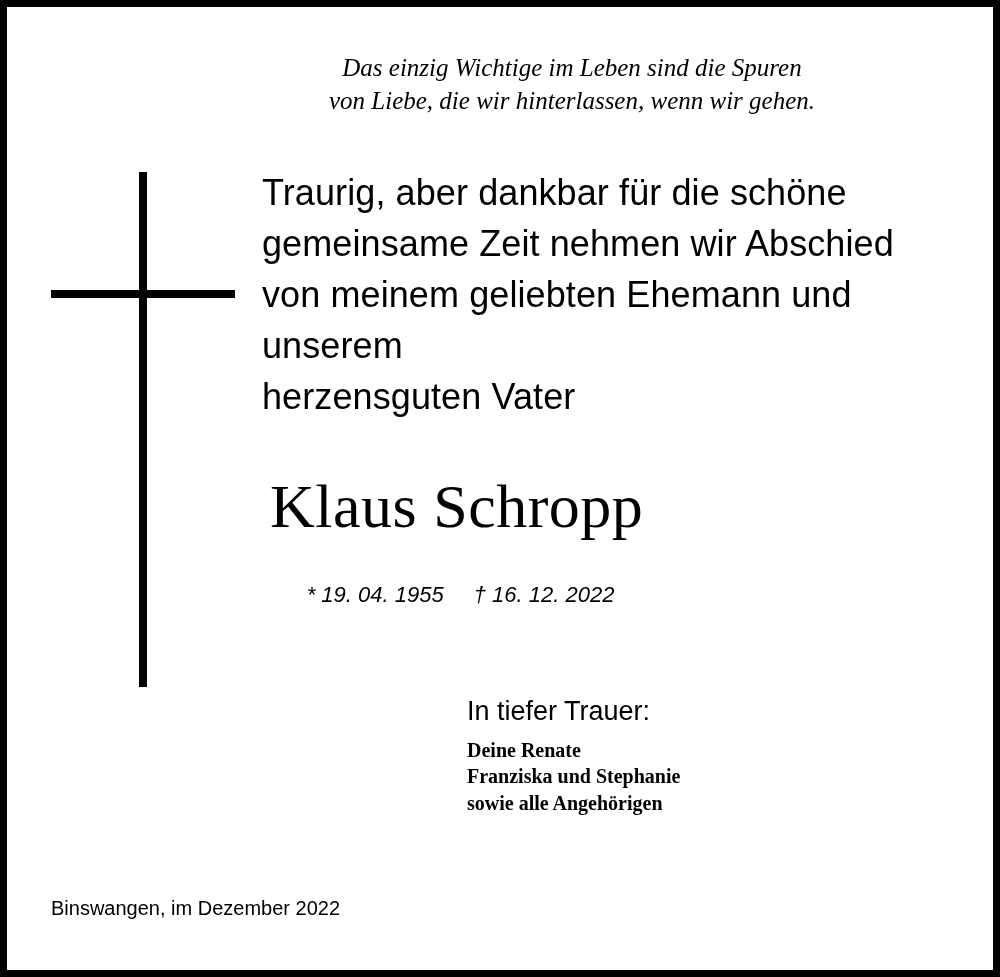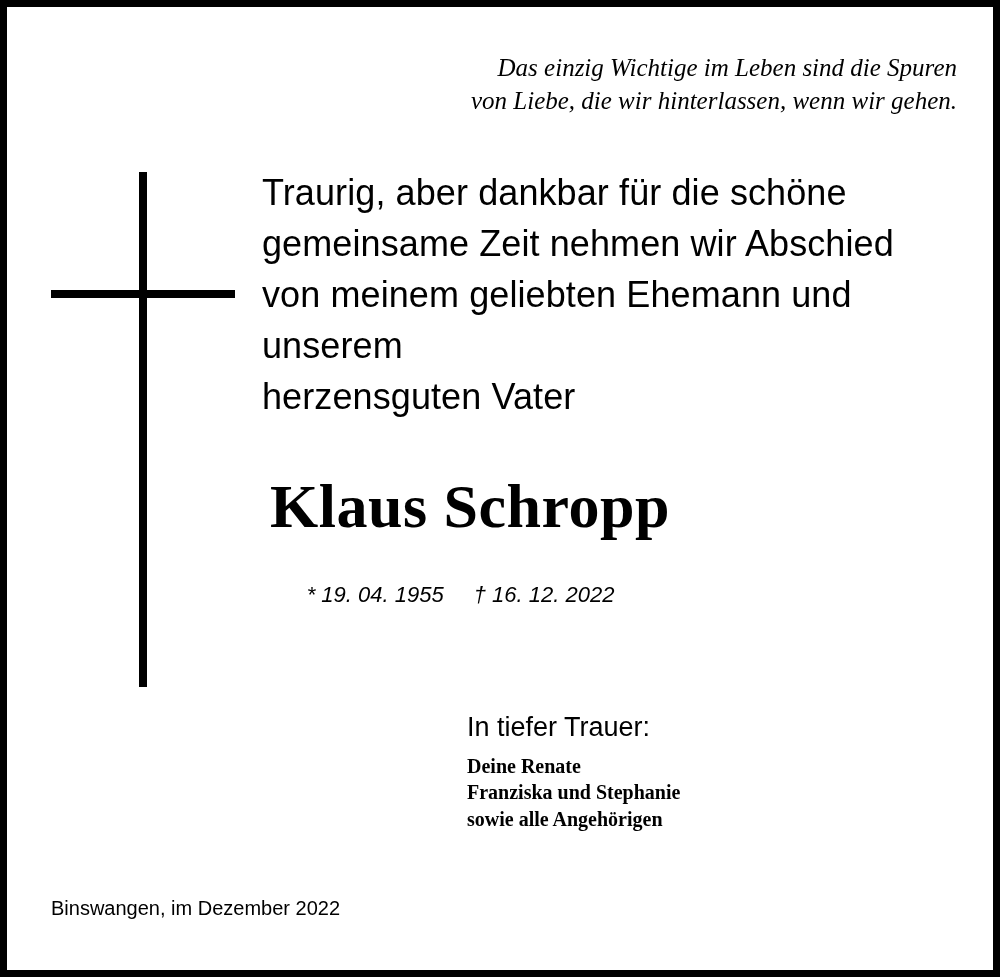--- a/index.html
+++ b/index.html
@@ -23,21 +23,21 @@
     padding: 0;
     overflow: hidden;
   }
 
   
   .verse {
     font-family: "Liberation Serif", serif;
     font-style: italic;
     font-size: 25px;
     line-height: 1.32;
-    text-align: right;
+    text-align: center;
     padding-top: 44px;
     margin-left: 180px;
     margin-right: 36px;
     white-space: pre-line;
   }
 
   
   .cross {
     position: absolute;
     left: 44px;
@@ -72,42 +72,42 @@
   .intro {
     font-family: "Liberation Sans", sans-serif;
     font-size: 36px;
     line-height: 1.42;
     white-space: pre-line;
     letter-spacing: 0.1px;
   }
 
   .name {
     font-family: "Liberation Serif", serif;
-    font-weight: bold;
+    font-weight: normal;
     font-size: 62px;
     letter-spacing: 0.5px;
     margin-top: 48px;
     margin-left: 8px;
   }
 
   .dates {
     font-family: "Liberation Sans", sans-serif;
     font-size: 22px;
     margin-top: 14px;
     margin-left: 8px;
     white-space: pre;
     font-style: italic;
   }
   .dates .gap {
     display: inline-block;
     width: 30px;
   }
 
   .mourn {
-    margin-top: 78px;
+    margin-top: 62px;
     margin-left: 205px;
   }
   .mourn-label {
     font-family: "Liberation Sans", sans-serif;
     font-size: 27px;
     margin-bottom: 10px;
   }
   .mourn-names {
     font-family: "Liberation Serif", serif;
     font-weight: bold;

